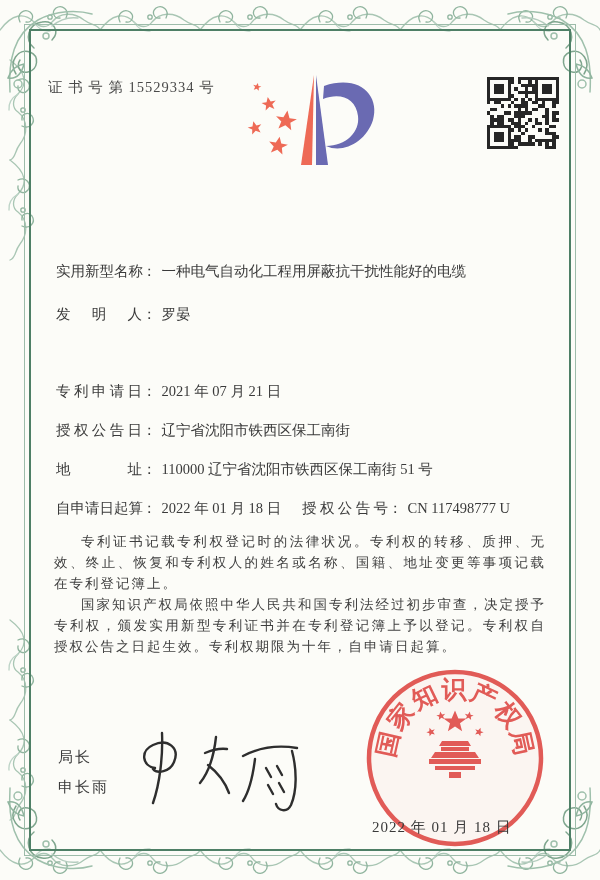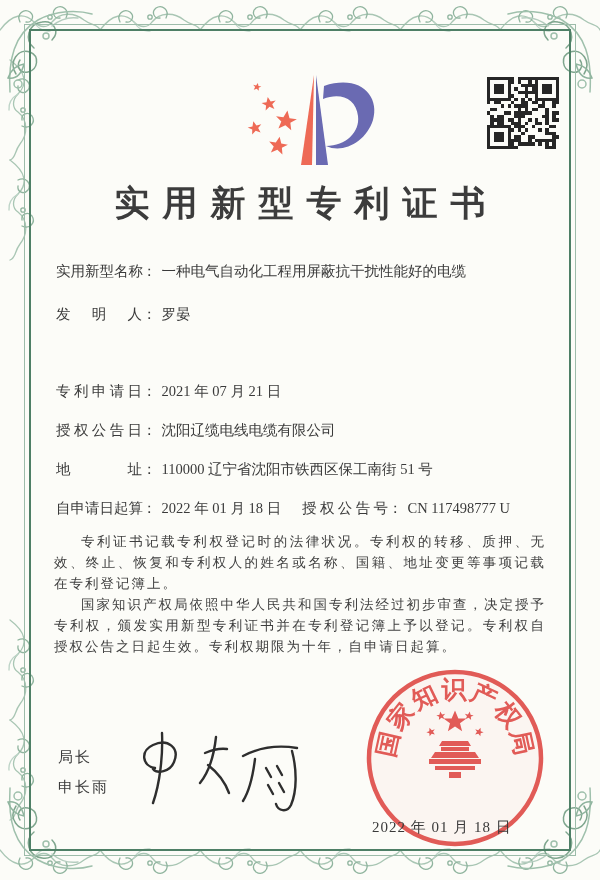--- a/index.html
+++ b/index.html
@@ -98,20 +98,21 @@
 
     <use href="#corner" transform="translate(4,4)"></use>
     <use href="#corner" transform="translate(596,4) scale(-1,1)"></use>
     <use href="#corner" transform="translate(4,876) scale(1,-1)"></use>
     <use href="#corner" transform="translate(596,876) scale(-1,-1)"></use>
   </svg>
 
   <div class="frame-outer"></div>
   <div class="frame-inner"></div>
 
+  <div class="cert-no">证 书 号 第 15529334 号</div>
 
   <svg class="logo" width="152" height="96" viewBox="0 0 152 96">
     <g fill="#ee6a56">
       <use href="#st" transform="translate(27,15) scale(0.42) rotate(12)"></use>
       <use href="#st" transform="translate(39,32) scale(0.72) rotate(-10)"></use>
       <use href="#st" transform="translate(56,49) scale(1.05) rotate(8)"></use>
       <use href="#st" transform="translate(25,56) scale(0.70) rotate(-14)"></use>
       <use href="#st" transform="translate(48,74) scale(0.95) rotate(10)"></use>
     </g>
     <g>
@@ -558,33 +559,32 @@
       <div style="background: transparent;"></div>
       <div style="background: transparent;"></div>
       <div style="background: transparent;"></div>
       <div style="background: transparent;"></div>
       <div style="background: rgb(38, 38, 38);"></div>
       <div style="background: rgb(38, 38, 38);"></div>
       <div style="background: rgb(38, 38, 38);"></div>
       <div style="background: transparent;"></div>
     </div>
 
-  <div class="title">实用新型专利证书</div>
 
   <div class="row" style="top:262px">
     <span class="lbl">实用新型名称</span><span class="colon">：</span><span class="val">一种电气自动化工程用屏蔽抗干扰性能好的电缆</span>
   </div>
   <div class="row" style="top:305px">
     <span class="lbl">发明人</span><span class="colon">：</span><span class="val">罗晏</span>
   </div>
   <div class="row" style="top:382px">
     <span class="lbl">专利申请日</span><span class="colon">：</span><span class="val">2021 年 07 月 21 日</span>
   </div>
   <div class="row" style="top:421px">
-    <span class="lbl">授权公告日</span><span class="colon">：</span><span class="val">沈阳辽缆电线电缆有限公司</span>
+    <span class="lbl">授权公告日</span><span class="colon">：</span><span class="val">辽宁省沈阳市铁西区保工南街</span>
   </div>
   <div class="row" style="top:460px">
     <span class="lbl">地址</span><span class="colon">：</span><span class="val">110000 辽宁省沈阳市铁西区保工南街 51 号</span>
   </div>
   <div class="row" style="top:499px">
     <span class="lbl">自申请日起算</span><span class="colon">：</span><span class="val">2022 年 01 月 18 日</span>
     <span class="grp2"><span class="lbl">授权公告号</span><span class="colon">：</span><span class="val">CN 117498777 U</span></span>
   </div>
 
   <div class="body-text">

